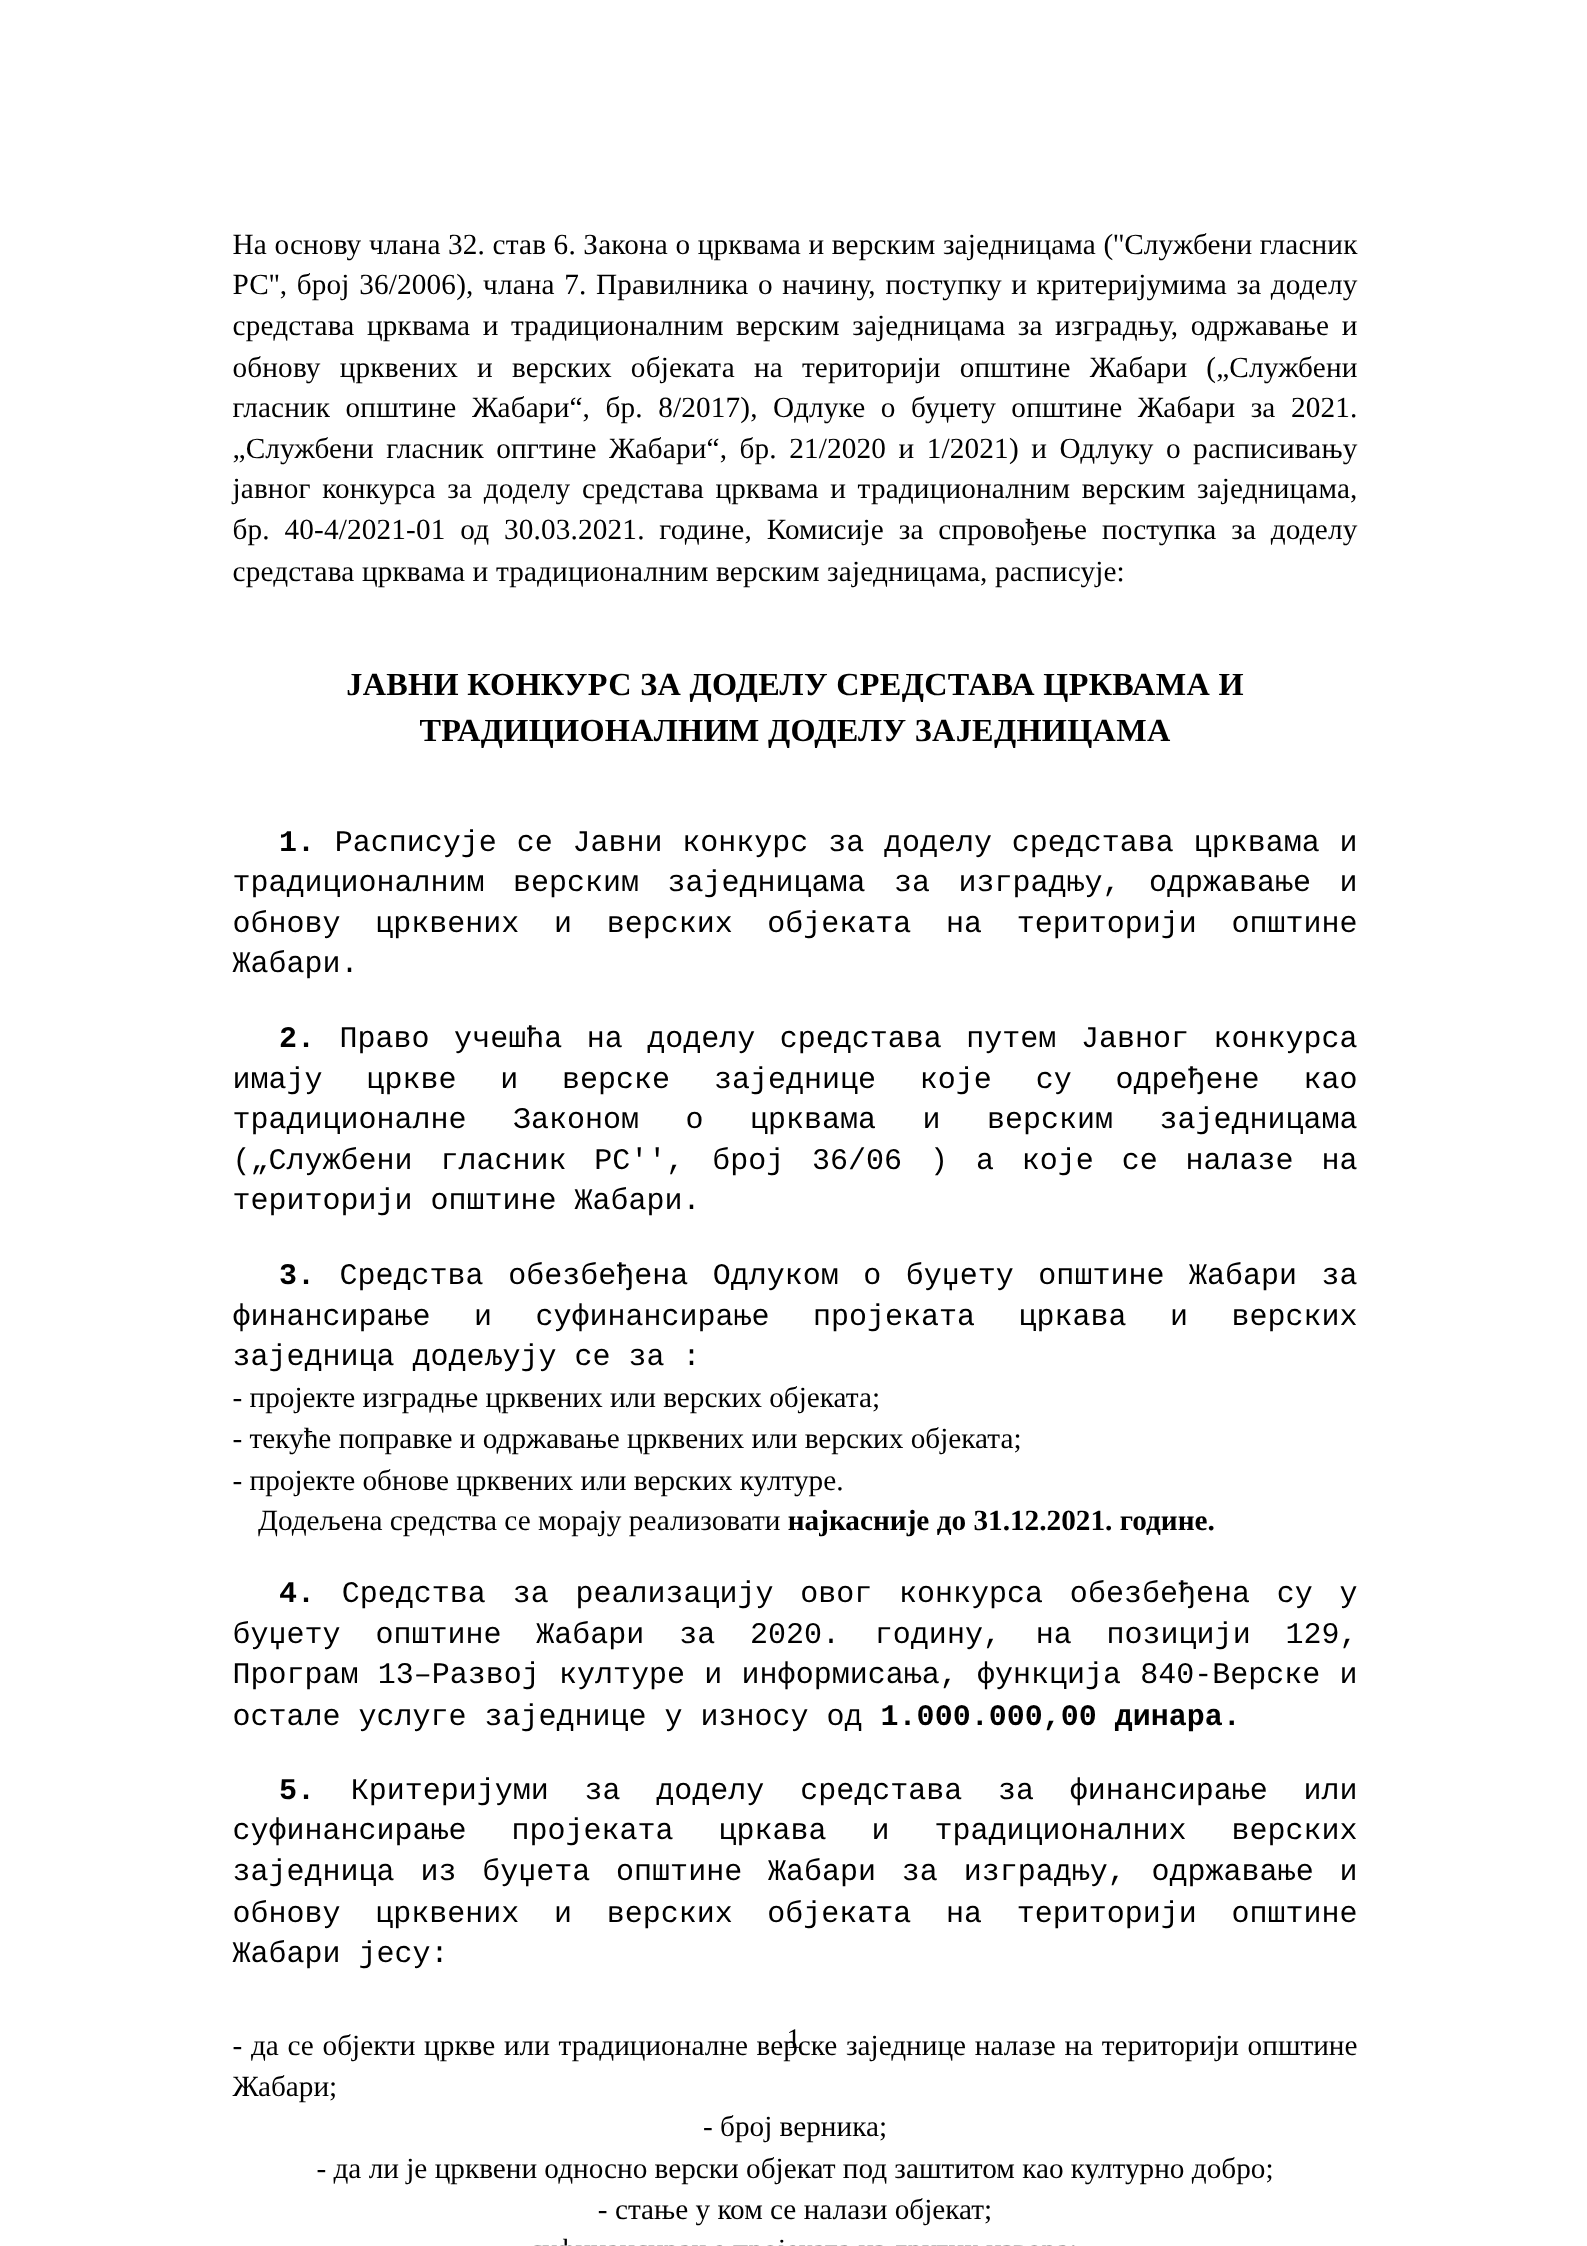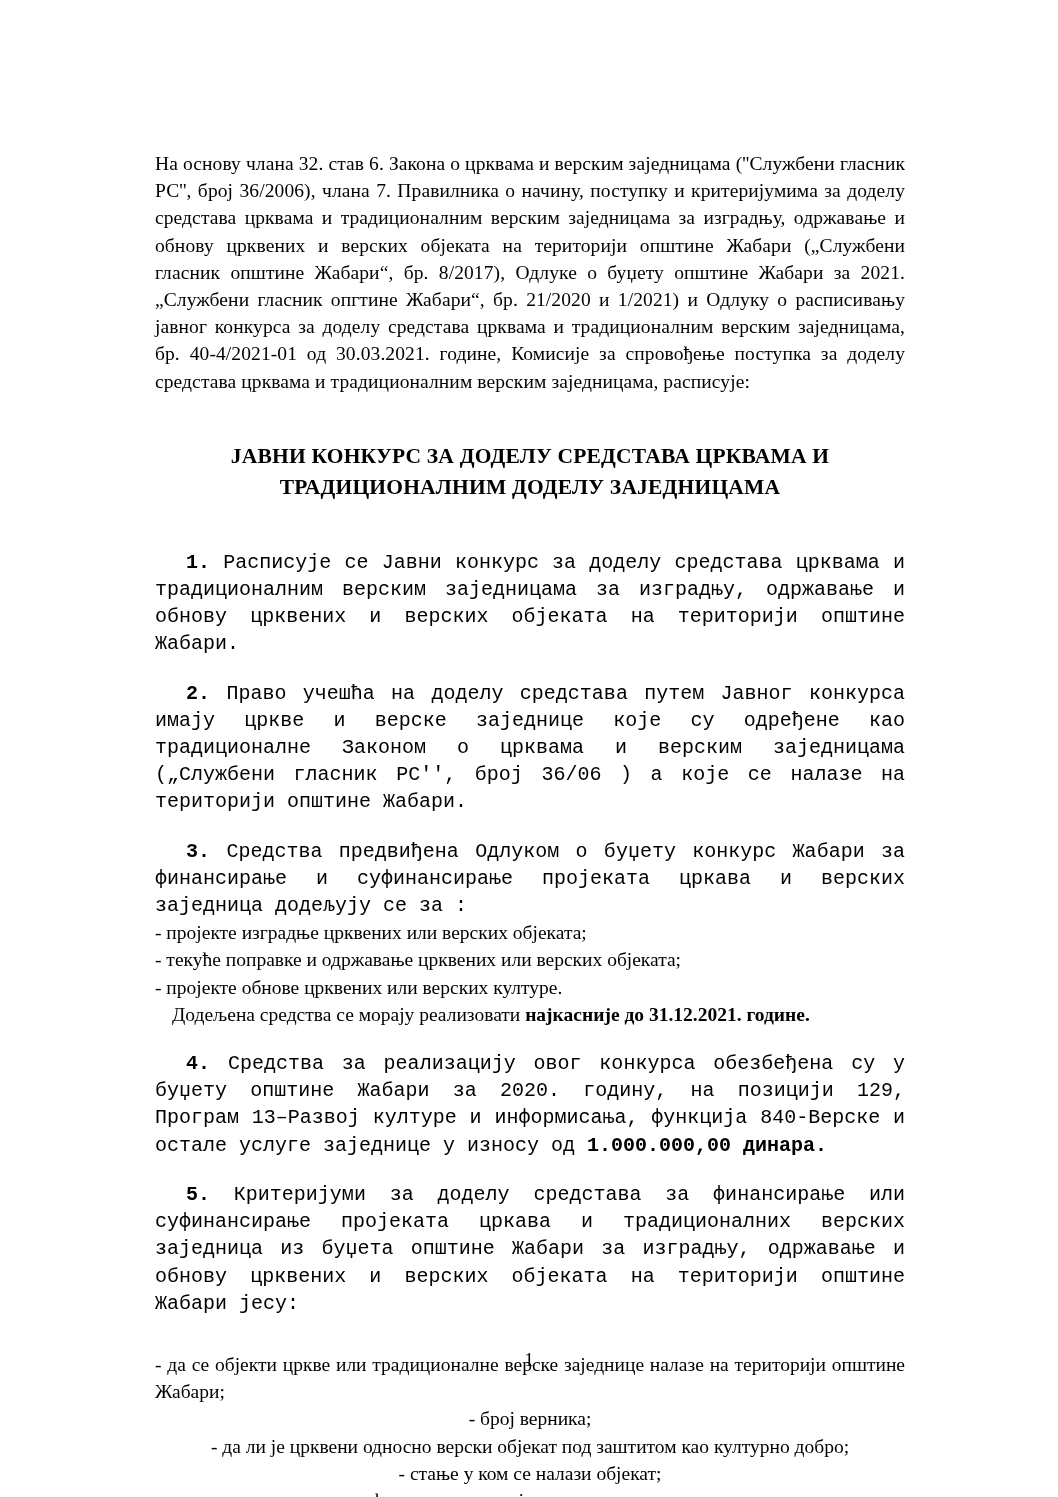--- a/index.html
+++ b/index.html
@@ -116,21 +116,21 @@
     <div class="spacer-xl"></div>
 
     <p class="numbered"><span class="num">1.</span><span> Расписује се Јавни конкурс за доделу средстава црквама и традиционалним верским заједницама за изградњу, одржавање и обнову црквених и верских објеката на територији општине Жабари.</span></p>
 
     <div class="spacer-md"></div>
 
     <p class="numbered"><span class="num">2.</span><span> Право учешћа на доделу средстава путем Јавног конкурса имају  цркве и верске заједнице које су одређене као традиционалне Законом о црквама и верским заједницама („Службени гласник РС'', број 36/06 ) а које се налазе на територији општине Жабари.</span></p>
 
     <div class="spacer-md"></div>
 
-    <p class="numbered"><span class="num">3.</span><span> Средства предвиђена Одлуком о буџету конкурс Жабари за финансирање и суфинансирање пројеката цркава и верских заједница додељују се за :</span></p>
+    <p class="numbered"><span class="num">3.</span><span> Средства обезбеђена Одлуком о буџету општине Жабари за финансирање и суфинансирање пројеката цркава и верских заједница додељују се за :</span></p>
 
     <p class="listline">- пројекте изградње црквених или верских објеката;</p>
     <p class="listline">- текуће поправке и одржавање црквених или верских објеката;</p>
     <p class="listline">- пројекте обнове црквених или верских културе.</p>
 
     <p class="listline indented"><span>Додељена средства се морају реализовати </span><b>најкасније до  31.12.2021. године.</b></p>
 
     <div class="spacer-md"></div>
 
     <p class="numbered"><span class="num">4.</span><span> Средства за реализацију овог конкурса обезбеђена су у буџету општине Жабари за 2020. годину, на позицији 129, Програм 13–Развој културе и информисања, функција 840-Верске и остале услуге заједнице   у износу од </span><b>1.000.000,00 динара.</b></p>

